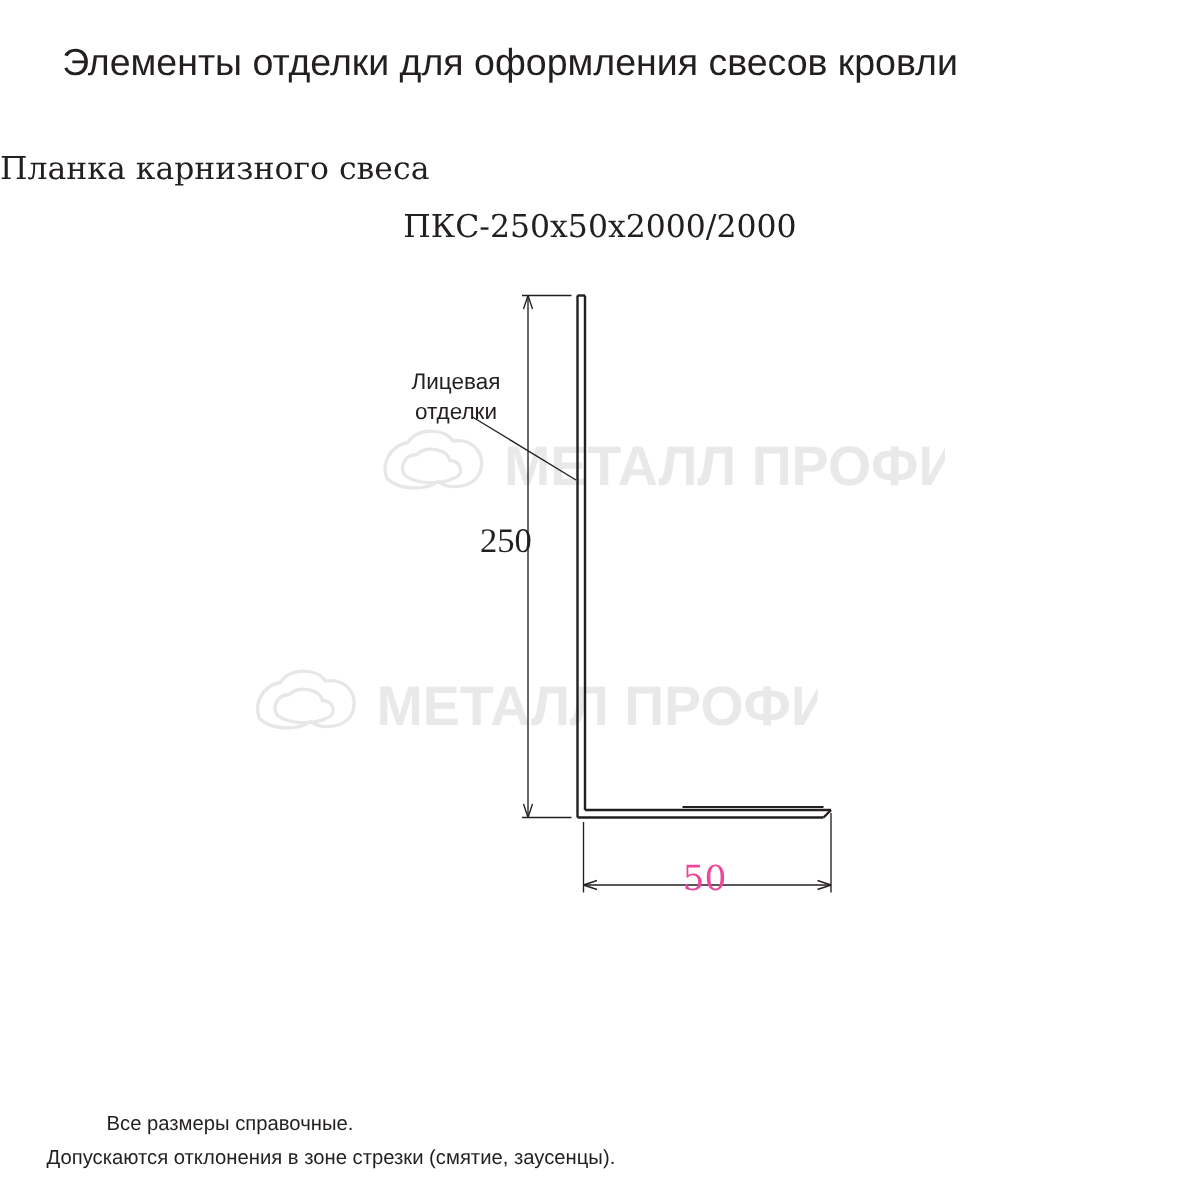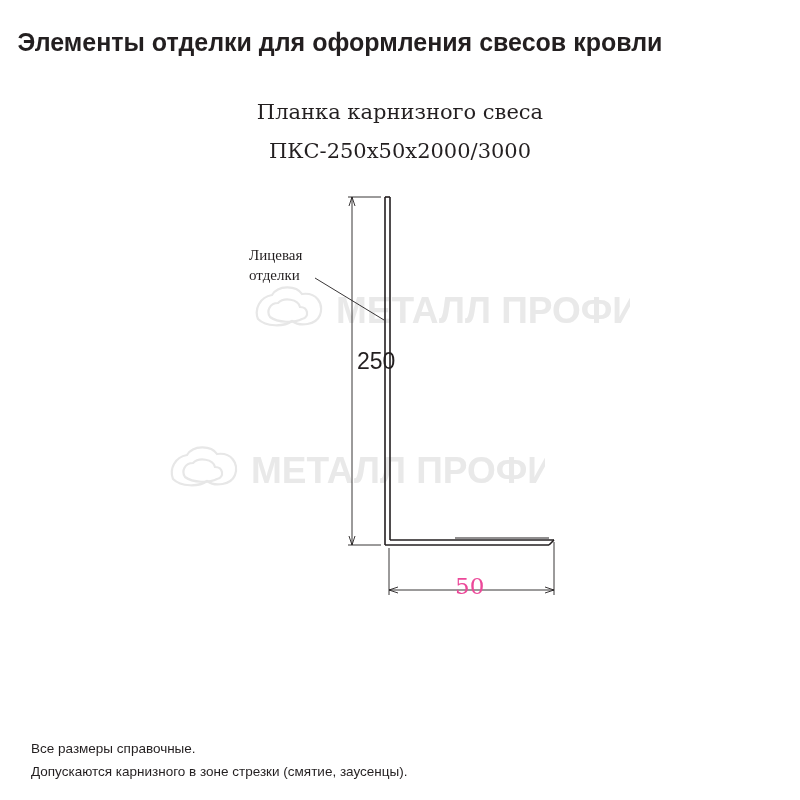--- a/index.html
+++ b/index.html
@@ -19,30 +19,29 @@
     position: absolute;
     inset: 0;
   }
   .title {
     position: absolute;
     top: 28px;
     left: 0;
     width: 680px;
     text-align: center;
     font-size: 25px;
-    font-weight: bold;
+    font-weight: normal;
     letter-spacing: 0px;
     color: #231f20;
   }
   .subtitle1 {
     position: absolute;
     top: 100px;
     left: 0;
     width: 800px;
-    text-align: center;
     font-family: "DejaVu Serif", serif;
     font-size: 21px;
     color: #231f20;
   }
   .subtitle2 {
     position: absolute;
     top: 139px;
     left: 0;
     width: 800px;
     text-align: center;
@@ -62,59 +61,58 @@
     pointer-events: none;
   }
   .wm1 { left: 250px; top: 275px; }
   .wm2 { left: 165px; top: 435px; }
   .footer {
     position: absolute;
     left: 31px;
     font-size: 13.5px;
     color: #231f20;
   }
-  .footer-1 { top: 741px; }
+  .footer-1 { top: 741px; margin-left: 40px; }
   .footer-2 { top: 764px; }
   .face-label {
     position: absolute;
     left: 249px;
     top: 245px;
     width: 110px;
-    text-align: left;
-    font-family: Liberation Serif, serif;
+    text-align: center;
+    font-family: Liberation Sans, sans-serif;
     font-size: 15px;
     line-height: 20px;
     color: #231f20;
   }
   .dim-250 {
     position: absolute;
     left: 320px;
     top: 348px;
-    font-family: Liberation Sans, sans-serif;
+    font-family: Liberation Serif, serif;
     font-size: 23px;
     color: #231f20;
-    margin-left: 37px;
   }
   .dim-50 {
     position: absolute;
     left: 455px;
     top: 573px;
     font-family: "DejaVu Serif", serif;
     font-size: 23px;
     color: #ec4899;
   }
 </style>
 </head>
 <body>
 
 <div class="page">
 
   <div class="title">Элементы отделки для оформления свесов кровли</div>
   <div class="subtitle1">Планка карнизного свеса</div>
-  <div class="subtitle2">ПКС-250x50x2000/3000</div>
+  <div class="subtitle2">ПКС-250x50x2000/2000</div>
 
   <div class="watermark wm1">
     <svg width="380" height="70" viewBox="0 0 380 70" xmlns="http://www.w3.org/2000/svg">
       <g fill="none" stroke="#e7e7e7" stroke-width="2.2">
         <path d="M8 44 C4 34, 10 22, 22 20 C28 10, 46 10, 52 19 C66 17, 74 28, 70 40 C66 50, 50 52, 42 46 C34 52, 16 52, 8 44 Z"></path>
         <path d="M20 42 C16 36, 20 28, 28 28 C34 22, 48 24, 50 32 C58 32, 60 42, 52 44 C44 48, 28 48, 20 42 Z"></path>
       </g>
       <text x="86" y="48" font-family="Liberation Sans, sans-serif" font-size="37" font-weight="bold" fill="#e9e9e9">МЕТАЛЛ ПРОФИЛЬ</text>
     </svg>
   </div>
@@ -166,15 +164,15 @@
 
   <div class="face-label">
     <div>Лицевая</div>
     <div>отделки</div>
   </div>
 
   <div class="dim-250">250</div>
   <div class="dim-50">50</div>
 
   <div class="footer footer-1">Все размеры справочные.</div>
-  <div class="footer footer-2">Допускаются карнизного в зоне стрезки (смятие, заусенцы).</div>
+  <div class="footer footer-2">Допускаются отклонения в зоне стрезки (смятие, заусенцы).</div>
 
 </div>
 
 </body></html>

